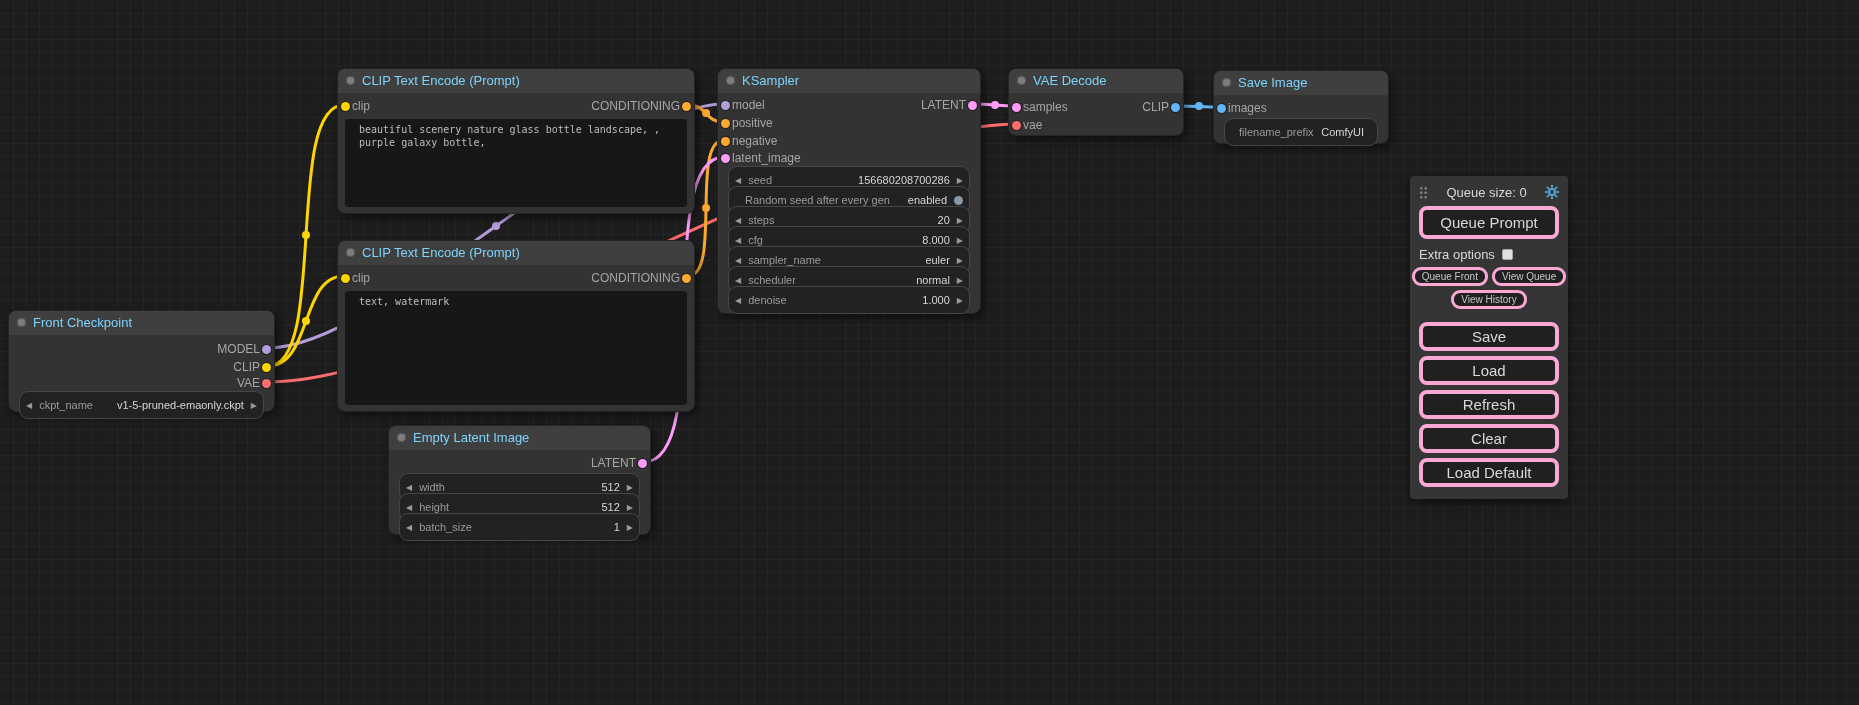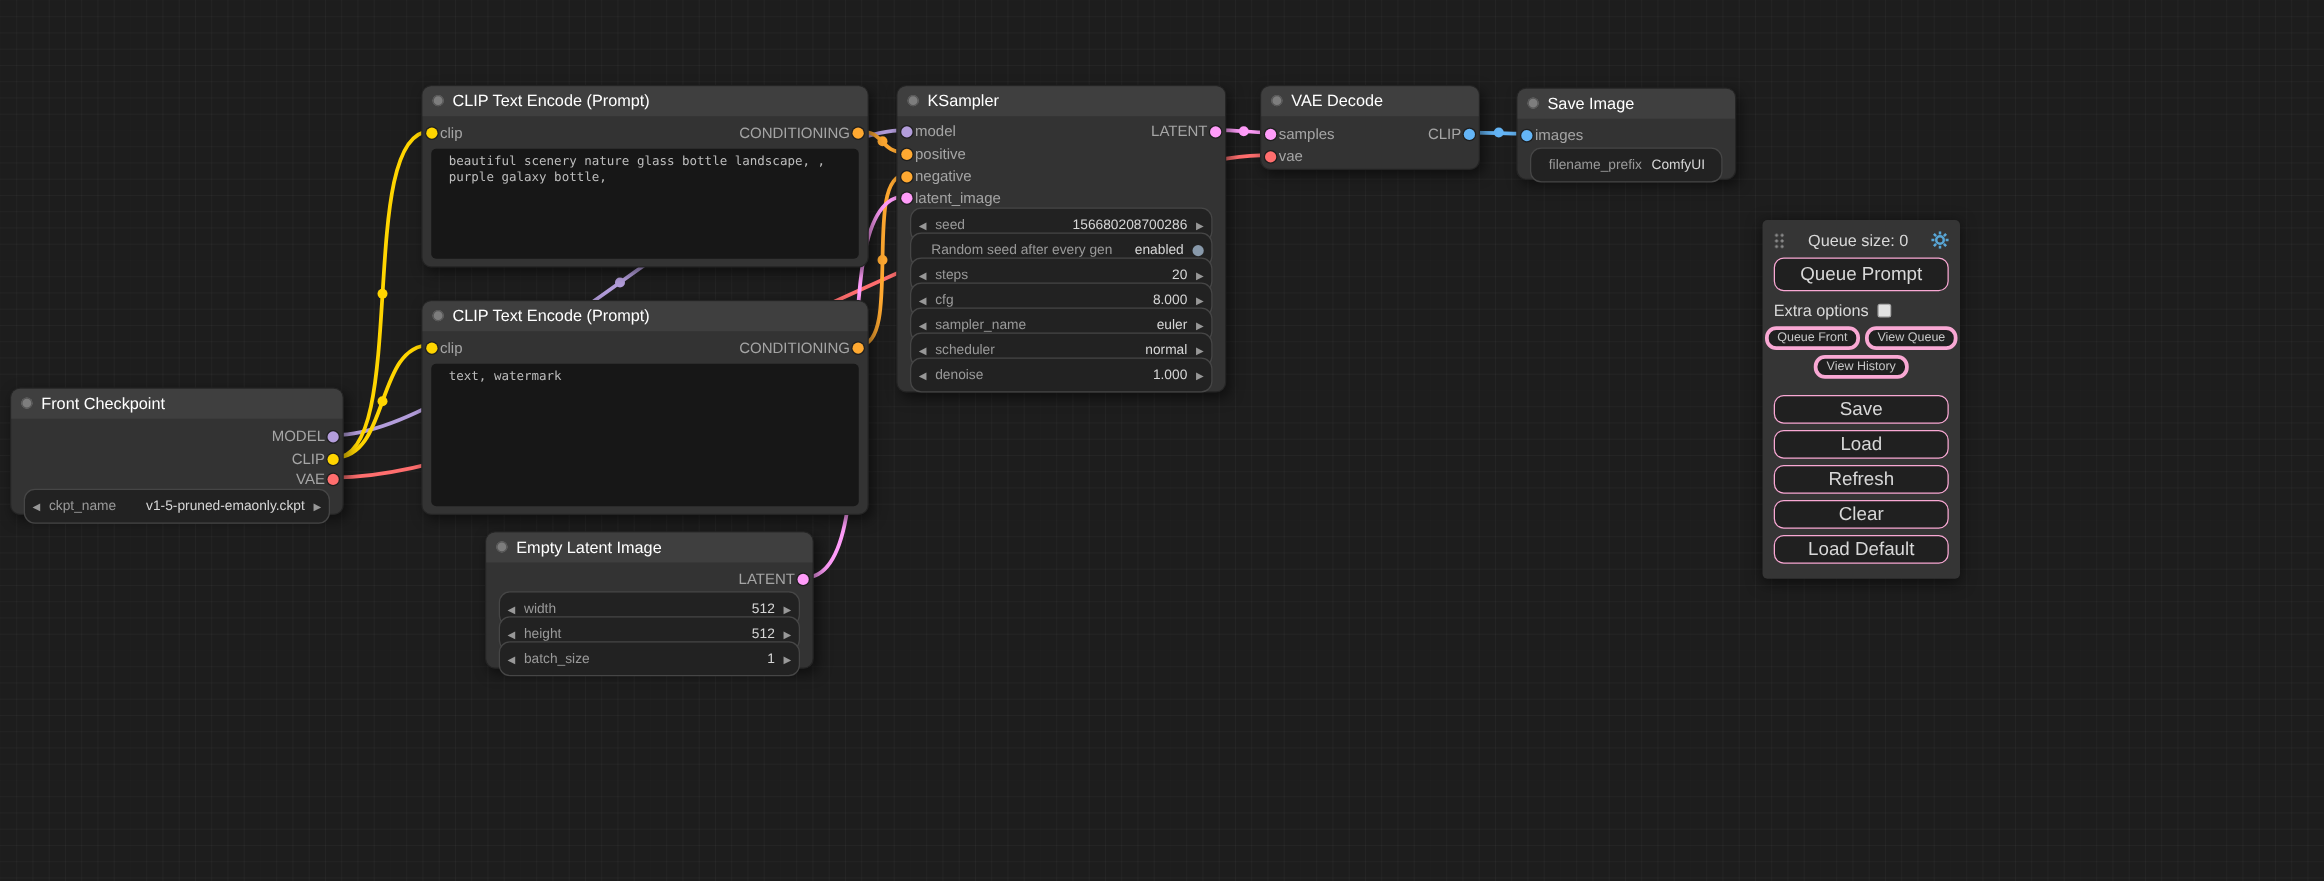--- a/index.html
+++ b/index.html
@@ -15,21 +15,21 @@
   #wires{position:absolute;left:0;top:0;z-index:1;pointer-events:none}
   .w{fill:none;stroke-width:3;stroke-linecap:round}
   .w-model{stroke:var(--c-model)} .w-clip{stroke:var(--c-clip)} .w-vae{stroke:var(--c-vae)}
   .w-cond{stroke:var(--c-conditioning)} .w-latent{stroke:var(--c-latent)} .w-image{stroke:var(--c-image)}
   .md-model{fill:var(--c-model)} .md-clip{fill:var(--c-clip)} .md-vae{fill:var(--c-vae)}
   .md-cond{fill:var(--c-conditioning)} .md-latent{fill:var(--c-latent)} .md-image{fill:var(--c-image)}
 
   .node{position:absolute;z-index:2;background:#333333;border:1px solid #242424;
     border-radius:8px;box-shadow:3px 4px 10px rgba(0,0,0,.5)}
   .ntitle{position:relative;height:24px;line-height:24px;background:#3f3f3f;
-    border-radius:7px 7px 0 0;color:#ffffff;font-size:13px;padding-left:24px;
+    border-radius:7px 7px 0 0;color:#7dd3fc;font-size:13px;padding-left:24px;
     white-space:nowrap;overflow:hidden}
   .tdot{position:absolute;left:8px;top:7px;width:9px;height:9px;border-radius:50%;
     background:#7d7d7d;box-shadow:inset 0 0 0 1px #565656}
   .srow{position:absolute;left:14px;right:14px;height:16px;line-height:16px;
     font-size:12px;color:#a5a5a5;display:flex}
   .lbl-out{margin-left:auto}
   .sd{position:absolute;width:9px;height:9px;border-radius:50%;z-index:3;
     box-shadow:0 0 0 1px rgba(0,0,0,.4)}
   .c-model{background:var(--c-model)} .c-clip{background:var(--c-clip)} .c-vae{background:var(--c-vae)}
   .c-cond{background:var(--c-conditioning)} .c-latent{background:var(--c-latent)} .c-image{background:var(--c-image)}
@@ -44,21 +44,21 @@
   .ntext{position:absolute;left:7px;right:7px;background:#171717;border-radius:4px;
     color:#bdbdbd;font-family:"DejaVu Sans Mono",monospace;font-size:10px;
     line-height:13px;padding:4px 14px;white-space:pre-wrap;overflow:hidden}
 
   #menu{position:absolute;left:1410px;top:176px;width:158px;z-index:5;background:#353535;
     border-radius:4px;padding:6px 9px 12px;box-shadow:0 3px 12px rgba(0,0,0,.55)}
   .menu-head{display:flex;align-items:center;height:20px;color:#d8d8d8;font-size:13px}
   .drag-handle{width:9px;height:13px;background-image:radial-gradient(#8a8a8a 1px, transparent 1.4px);
     background-size:4.5px 4.5px;flex:0 0 auto}
   .queue-size{flex:1;text-align:center}
-  .btn{display:block;width:100%;background:#202020;border:1px solid #f9a8d4;border-radius:8px;
+  .btn{display:block;width:100%;background:#202020;border:4px solid #f9a8d4;border-radius:8px;
     color:#d8d8d8;text-align:center;font-family:inherit;cursor:pointer}
   .btn-queue{font-size:15px;padding:4px 0;margin-top:4px}
   .btn-big{font-size:15px;padding:2px 0;margin-top:5px}
   .btn-first{margin-top:13px}
   .extra-row{display:flex;align-items:center;justify-content:flex-start;gap:7px;
     color:#d8d8d8;font-size:13px;margin-top:8px;height:14px}
   .checkbox{width:11px;height:11px;background:#e2e2e2;border:1px solid #a9a9a9;border-radius:2px}
   .pill-row{display:flex;gap:4px;justify-content:center;margin-top:6px}
   .btn-pill{background:#202020;border:3px solid #f9a8d4;border-radius:9px;color:#c6c6c6;
     font-size:10px;padding:1px 7px;font-family:inherit;cursor:pointer;white-space:nowrap}

